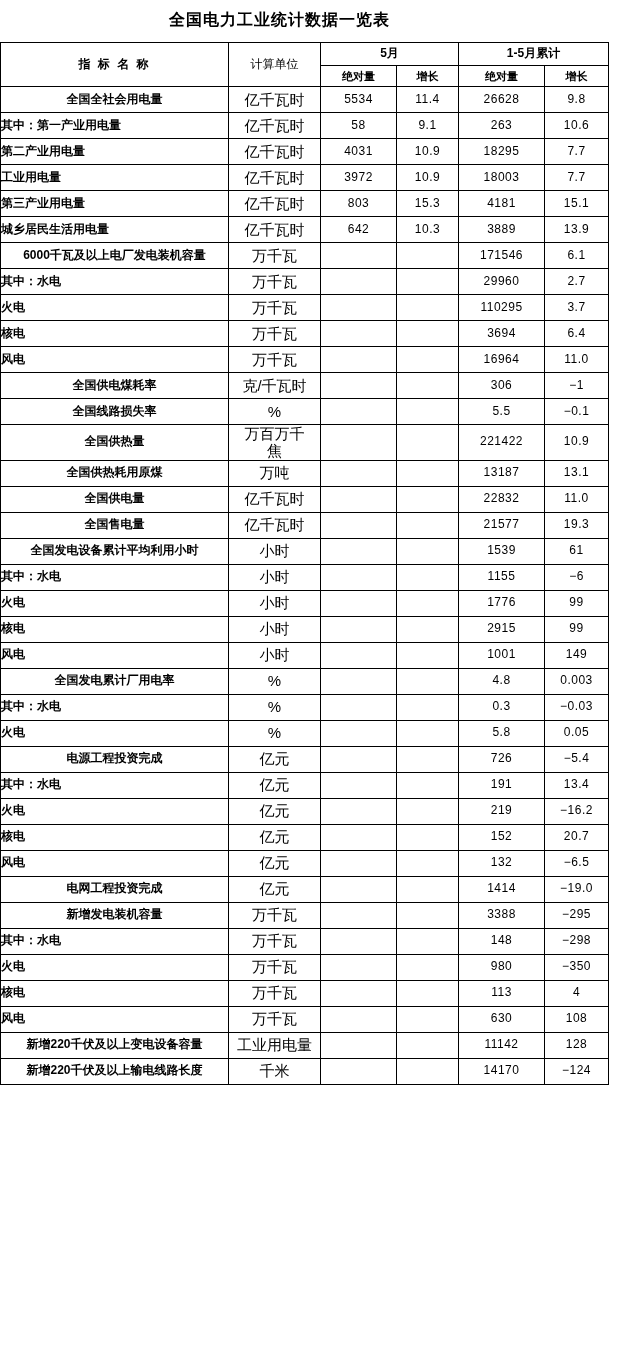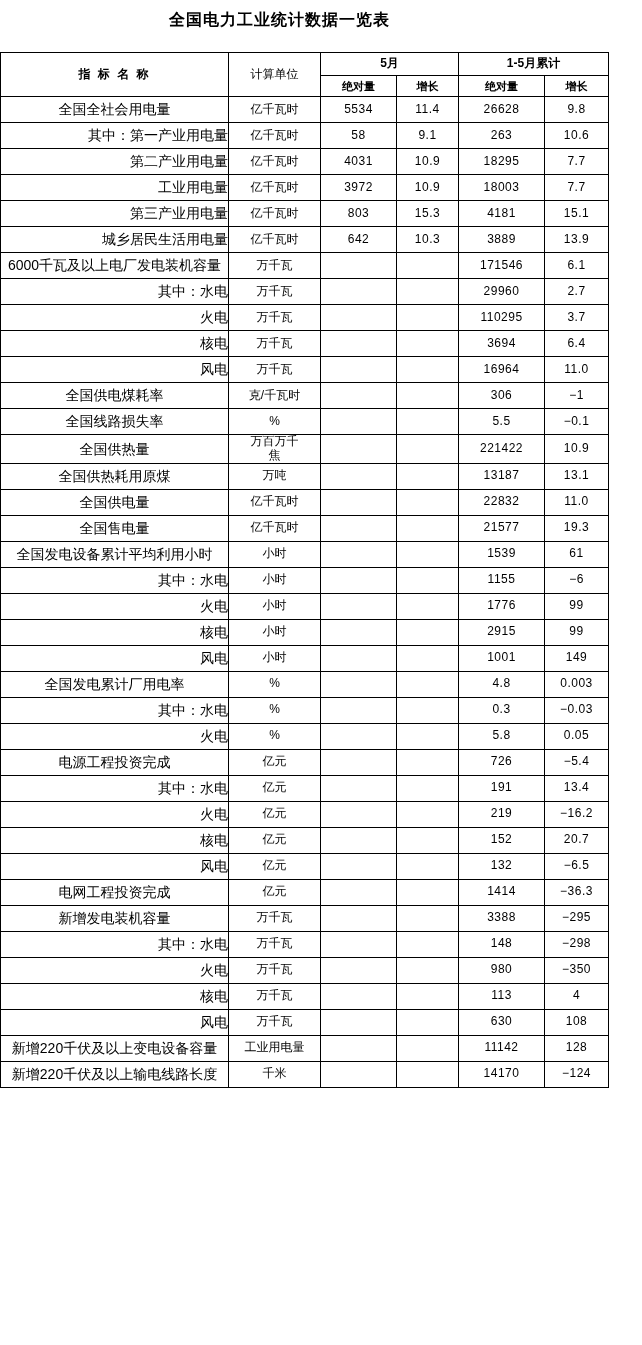--- a/index.html
+++ b/index.html
@@ -23,21 +23,21 @@
     text-align: center;
     font-size: 16px;
     font-weight: bold;
     letter-spacing: 1px;
     padding-top: 10px;
     padding-bottom: 9px;
     font-family: "Liberation Serif", serif;
   }
   table.stats {
     border-collapse: collapse;
-    margin: 12px auto;
+    margin: 2px auto;
     width: 608px;
     table-layout: fixed;
     font-size: 11.5px;
   }
   table.stats th, table.stats td {
     border: 1px solid #000000;
     padding: 0;
     text-align: center;
     vertical-align: middle;
     line-height: 1.15;
@@ -67,30 +67,31 @@
     font-weight: bold;
     font-size: 11px;
     height: 20px;
   }
   td.row-h {
     height: 25px;
   }
   td.name {
     text-align: left;
     padding-left: 6px;
-    font-size: 14px;
+    font-size: 12px;
     white-space: nowrap;
     overflow: hidden;
+    font-weight: bold;
   }
   td.name.center {
-    text-align: right;
-    padding-left: 12px;
+    text-align: left;
+    padding-left: 0;
   }
   td.unit {
-    font-size: 12px;
+    font-size: 15px;
   }
   td.num {
     font-size: 12px;
     letter-spacing: 0.5px;
   }
   .two-line {
     font-size: 12px;
     line-height: 1.1;
   }
 </style>
@@ -364,21 +365,21 @@
           <td class="row-h num"></td>
           <td class="row-h num">132</td>
           <td class="row-h num">−6.5</td>
         </tr>
         <tr>
           <td class="row-h name">电网工程投资完成</td>
           <td class="row-h unit">亿元</td>
           <td class="row-h num"></td>
           <td class="row-h num"></td>
           <td class="row-h num">1414</td>
-          <td class="row-h num">−36.3</td>
+          <td class="row-h num">−19.0</td>
         </tr>
         <tr>
           <td class="row-h name">新增发电装机容量</td>
           <td class="row-h unit">万千瓦</td>
           <td class="row-h num"></td>
           <td class="row-h num"></td>
           <td class="row-h num">3388</td>
           <td class="row-h num">−295</td>
         </tr>
         <tr>

